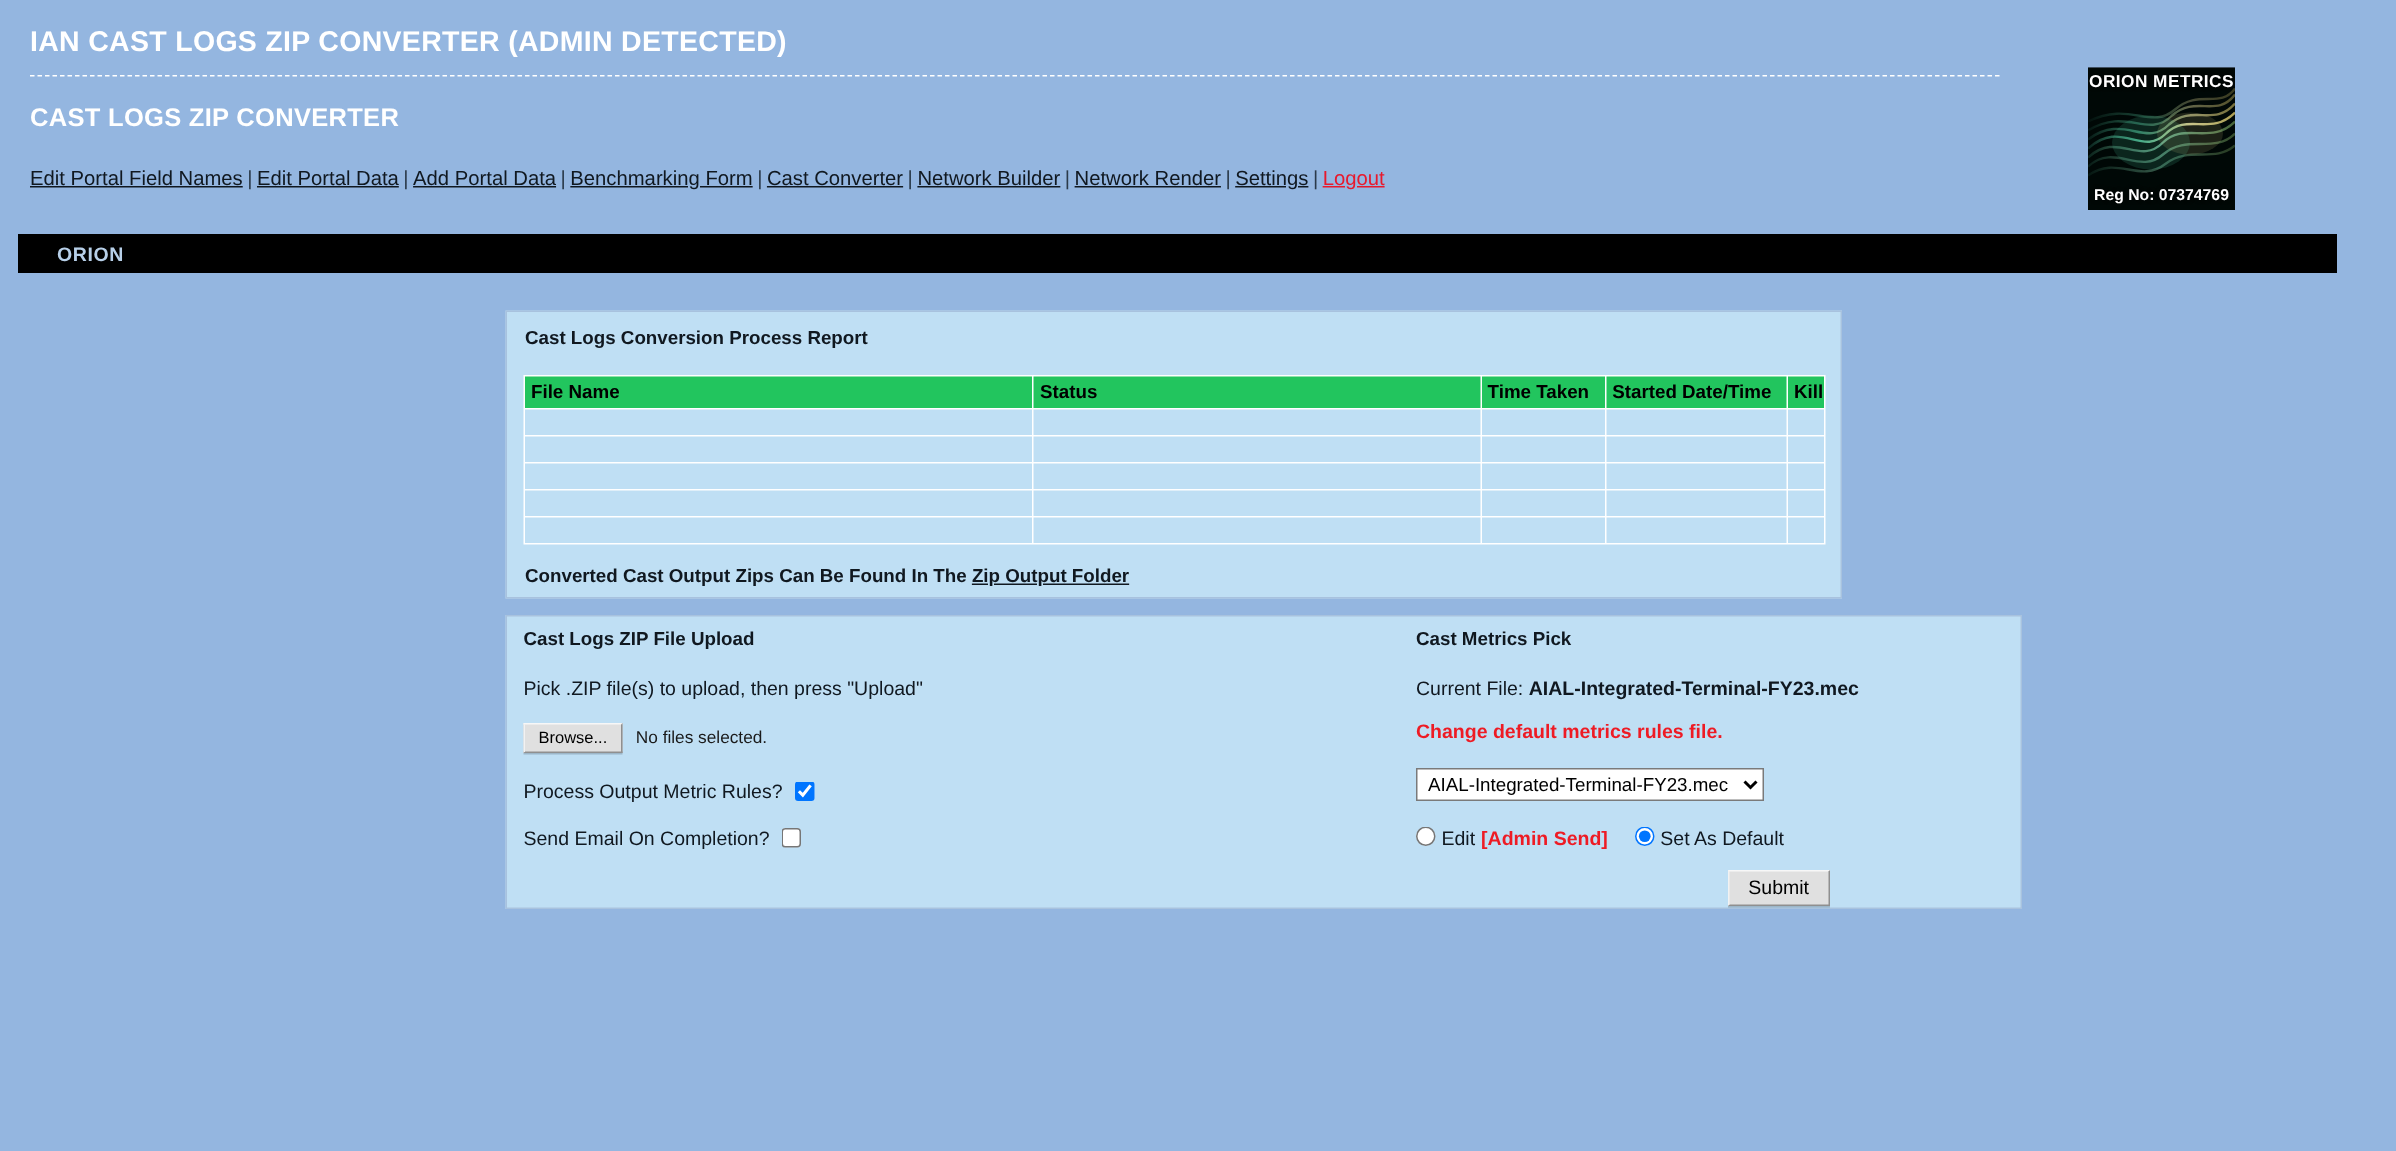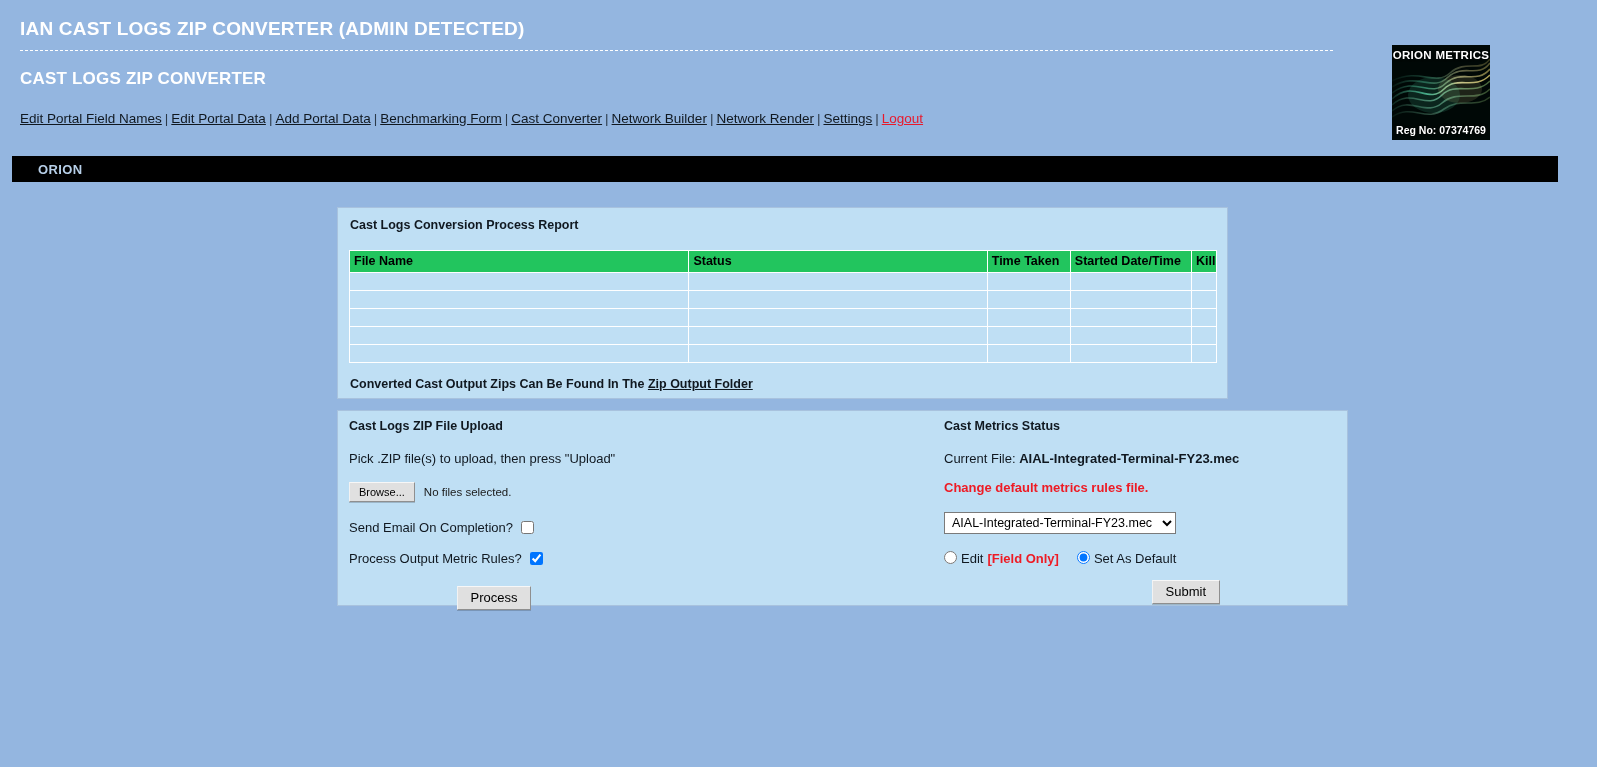--- a/index.html
+++ b/index.html
@@ -419,50 +419,47 @@
   <div class="upload-col">
     <span class="panel-title">Cast Logs ZIP File Upload</span>
     <div class="upload-hint">Pick .ZIP file(s) to upload, then press "Upload"</div>
 
     <div class="file-row">
       <button class="btn">Browse...</button>
       <span class="file-status">No files selected.</span>
     </div>
 
     <div class="check-row">
+      <span class="cb-label">Process Output Metric Rules?</span>
+      <input type="checkbox" id="cb-metric" checked="" style="">
+    </div>
+
+    <div class="check-row">
       <span class="cb-label">Send Email On Completion?</span>
       <input type="checkbox" id="cb-email" style="">
     </div>
 
-    <div class="check-row">
-      <span class="cb-label">Process Output Metric Rules?</span>
-      <input type="checkbox" id="cb-metric" checked="" style="">
-    </div>
-
-    <div class="process-wrap">
-      <button class="btn btn-large">Process</button>
-    </div>
   </div>
 
   <div class="metrics-col">
-    <span class="panel-title">Cast Metrics Status</span>
+    <span class="panel-title">Cast Metrics Pick</span>
 
     <div class="current-file">
       <span>Current File:</span>
       <b>AIAL-Integrated-Terminal-FY23.mec</b>
     </div>
 
     <div class="change-note">Change default metrics rules file.</div>
 
     <select class="rules-select" id="rules-select"><option value="AIAL-Integrated-Terminal-FY23.mec">AIAL-Integrated-Terminal-FY23.mec</option></select>
 
     <div class="radio-row">
       <input type="radio" name="mode" id="rb-edit" style="">
       <span>Edit</span>
-      <span class="admin-only">[Field Only]</span>
+      <span class="admin-only">[Admin Send]</span>
       <span class="gap"></span>
       <input type="radio" name="mode" id="rb-default" checked="" style="">
       <span>Set As Default</span>
     </div>
 
     <div class="submit-wrap">
       <button class="btn btn-large">Submit</button>
     </div>
   </div>
 </div>

